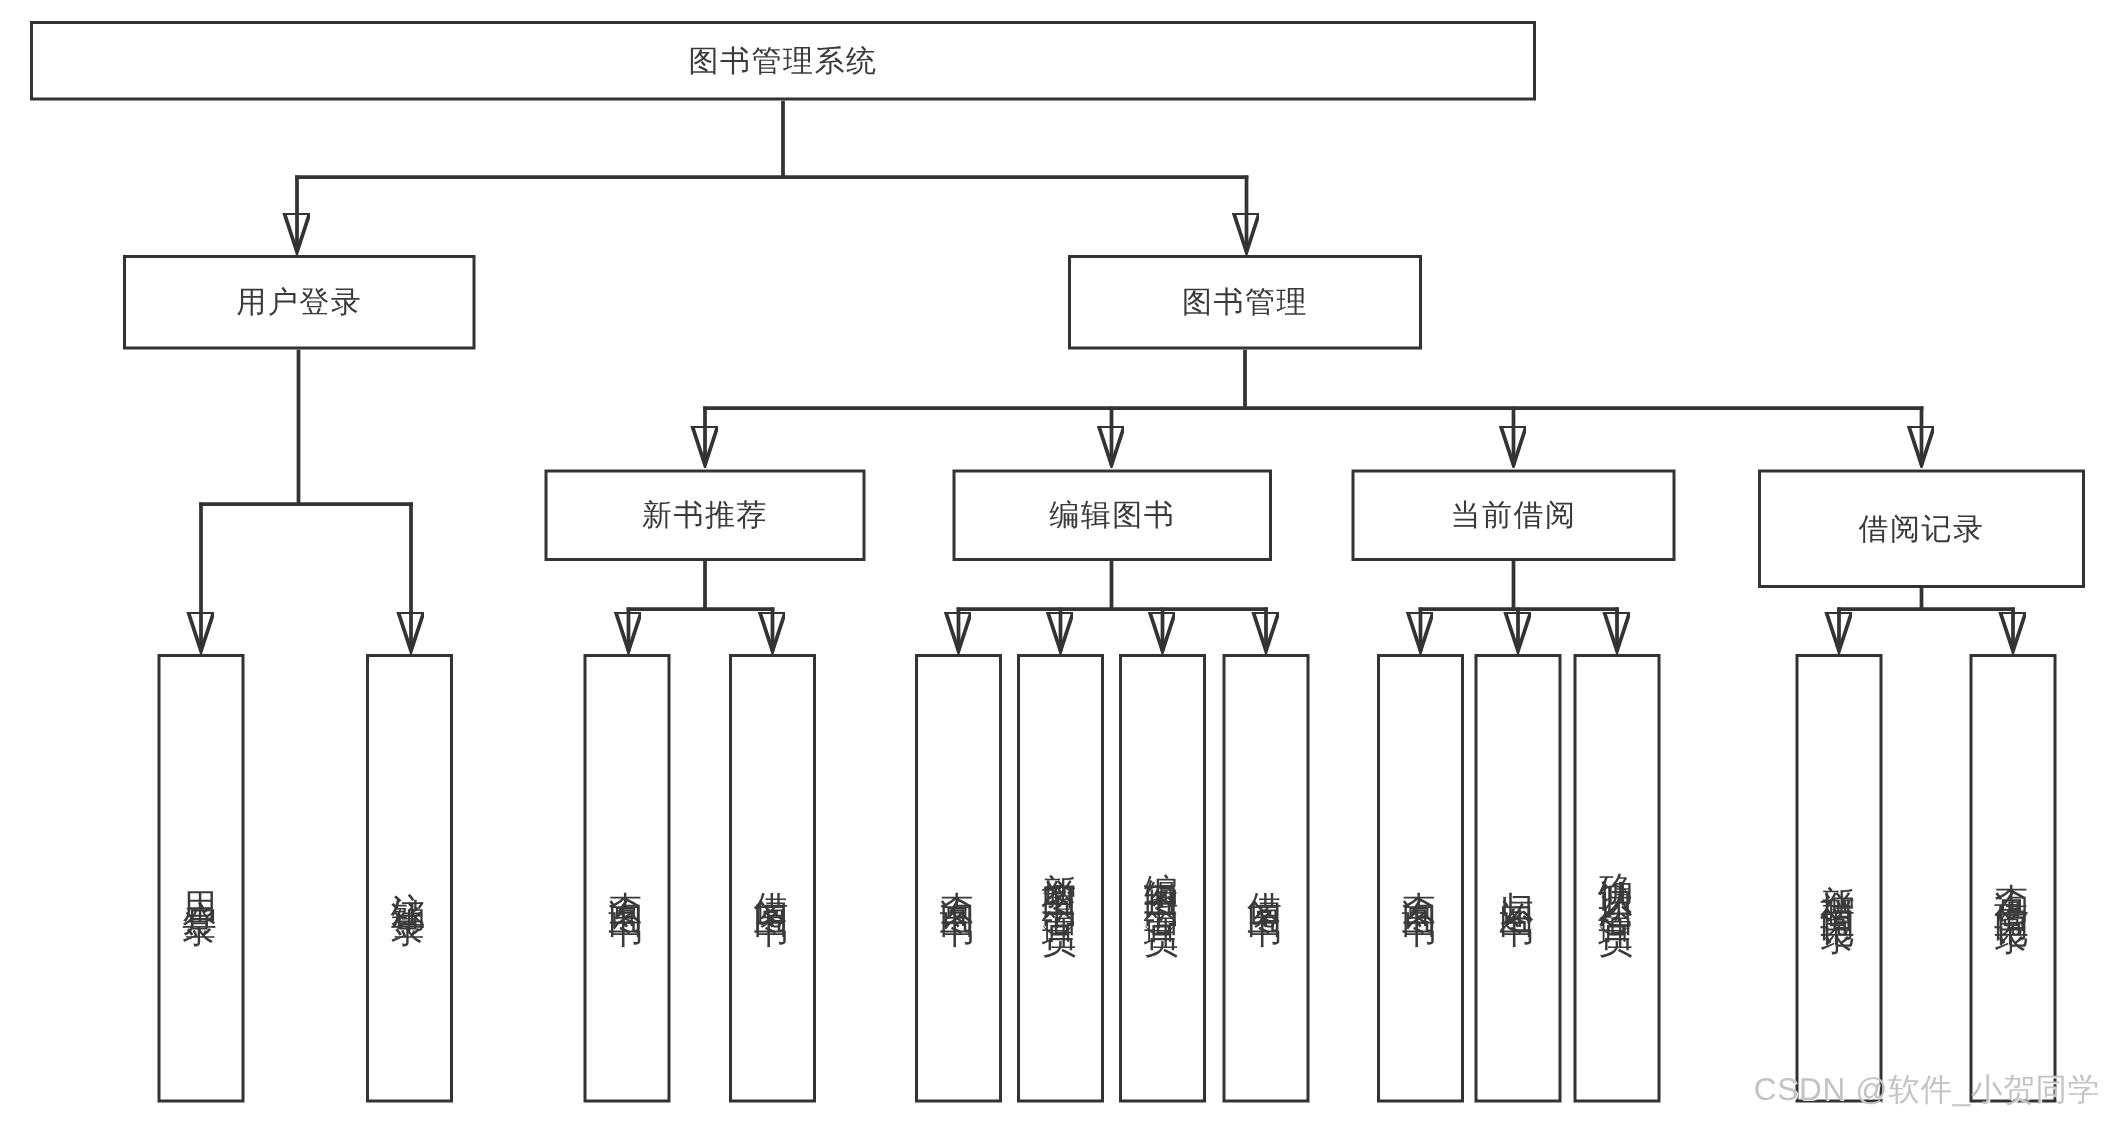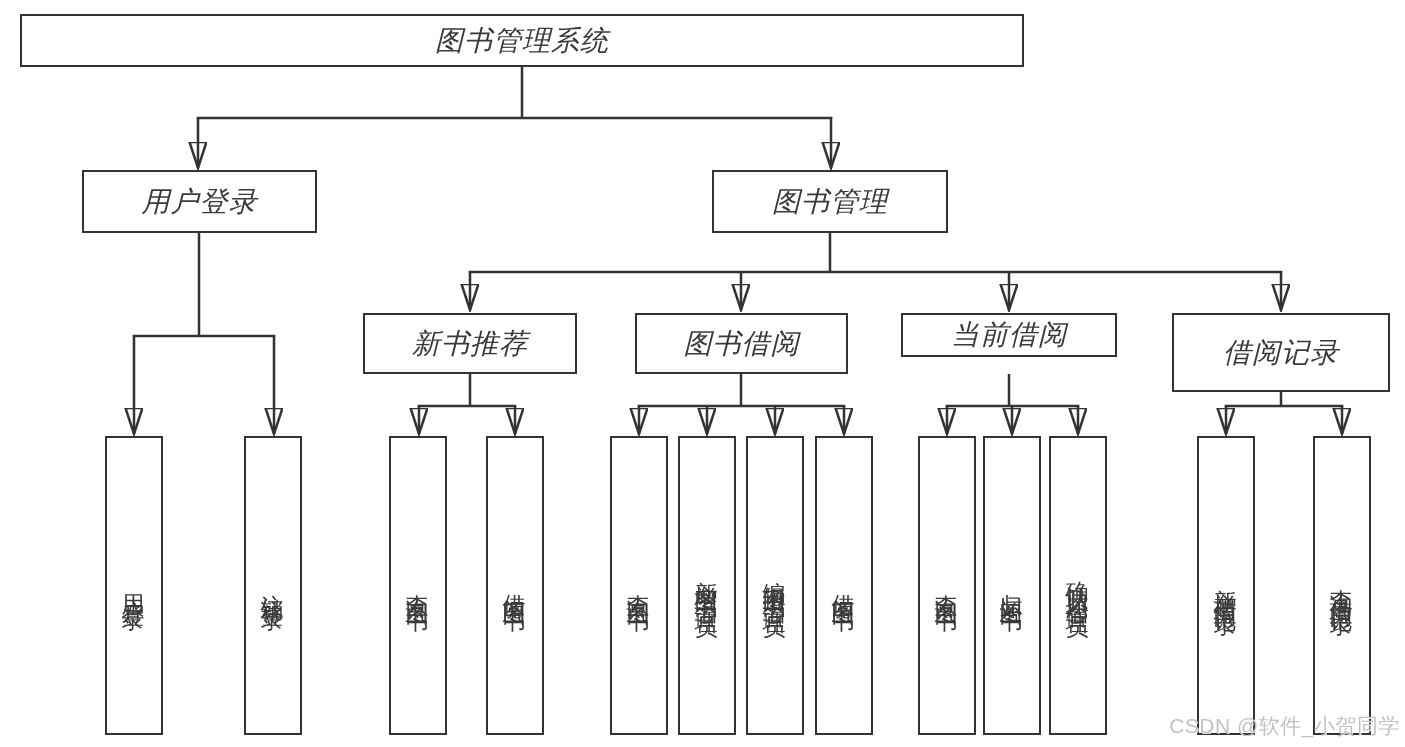--- a/index.html
+++ b/index.html
@@ -22,21 +22,21 @@
   .wires .arrowhead{fill:var(--line);stroke:none;}
   .hbox,.vbox{
     position:absolute;
     box-sizing:border-box;
     border:2.5px solid var(--line);
     background:#fff;
     color:var(--text);
     display:flex;align-items:center;justify-content:center;
     z-index:2;
   }
-  .hbox{font-size:28px;letter-spacing:1px;font-style:italic;}
+  .hbox{font-size:20px;letter-spacing:1px;}
   .vbox{
     top:436px;height:299px;width:58px;
     font-size:23px;
     writing-mode:vertical-rl;
     text-orientation:mixed;
     letter-spacing:5px;
     white-space:nowrap;
   }
   .watermark{
     position:absolute;
@@ -101,22 +101,22 @@
     <path d="M1226 405 V434" marker-end="url(#arrow)"></path>
     <path d="M1342 405 V434" marker-end="url(#arrow)"></path>
   </svg>
 
   <div class="hbox" style="left:20px;top:14px;width:1004px;height:53px;">图书管理系统</div>
 
   <div class="hbox" style="left:82px;top:170px;width:235px;height:63px;">用户登录</div>
   <div class="hbox" style="left:363px;top:313px;width:214px;height:61px;">新书推荐</div>
 
   <div class="hbox" style="left:712px;top:170px;width:236px;height:63px;">图书管理</div>
-  <div class="hbox" style="left:635px;top:313px;width:213px;height:61px;">图书借阅</div>
-  <div class="hbox" style="left:901px;top:313px;width:216px;height:44px;text-align:right;">当前借阅</div>
+  <div class="hbox" style="left:635px;top:313px;width:213px;height:61px;">编辑图书</div>
+  <div class="hbox" style="left:901px;top:313px;width:216px;height:61px;text-align:right;">当前借阅</div>
   <div class="hbox" style="left:1172px;top:313px;width:218px;height:79px;">借阅记录</div>
 
   <div class="vbox" style="left:105px;">用户登录</div>
   <div class="vbox" style="left:244px;">注销登录</div>
 
   <div class="vbox" style="left:389px;">查询图书</div>
   <div class="vbox" style="left:486px;">借阅图书</div>
 
   <div class="vbox" style="left:610px;">查询图书</div>
   <div class="vbox" style="left:678px;">新增图书（管理员）</div>

